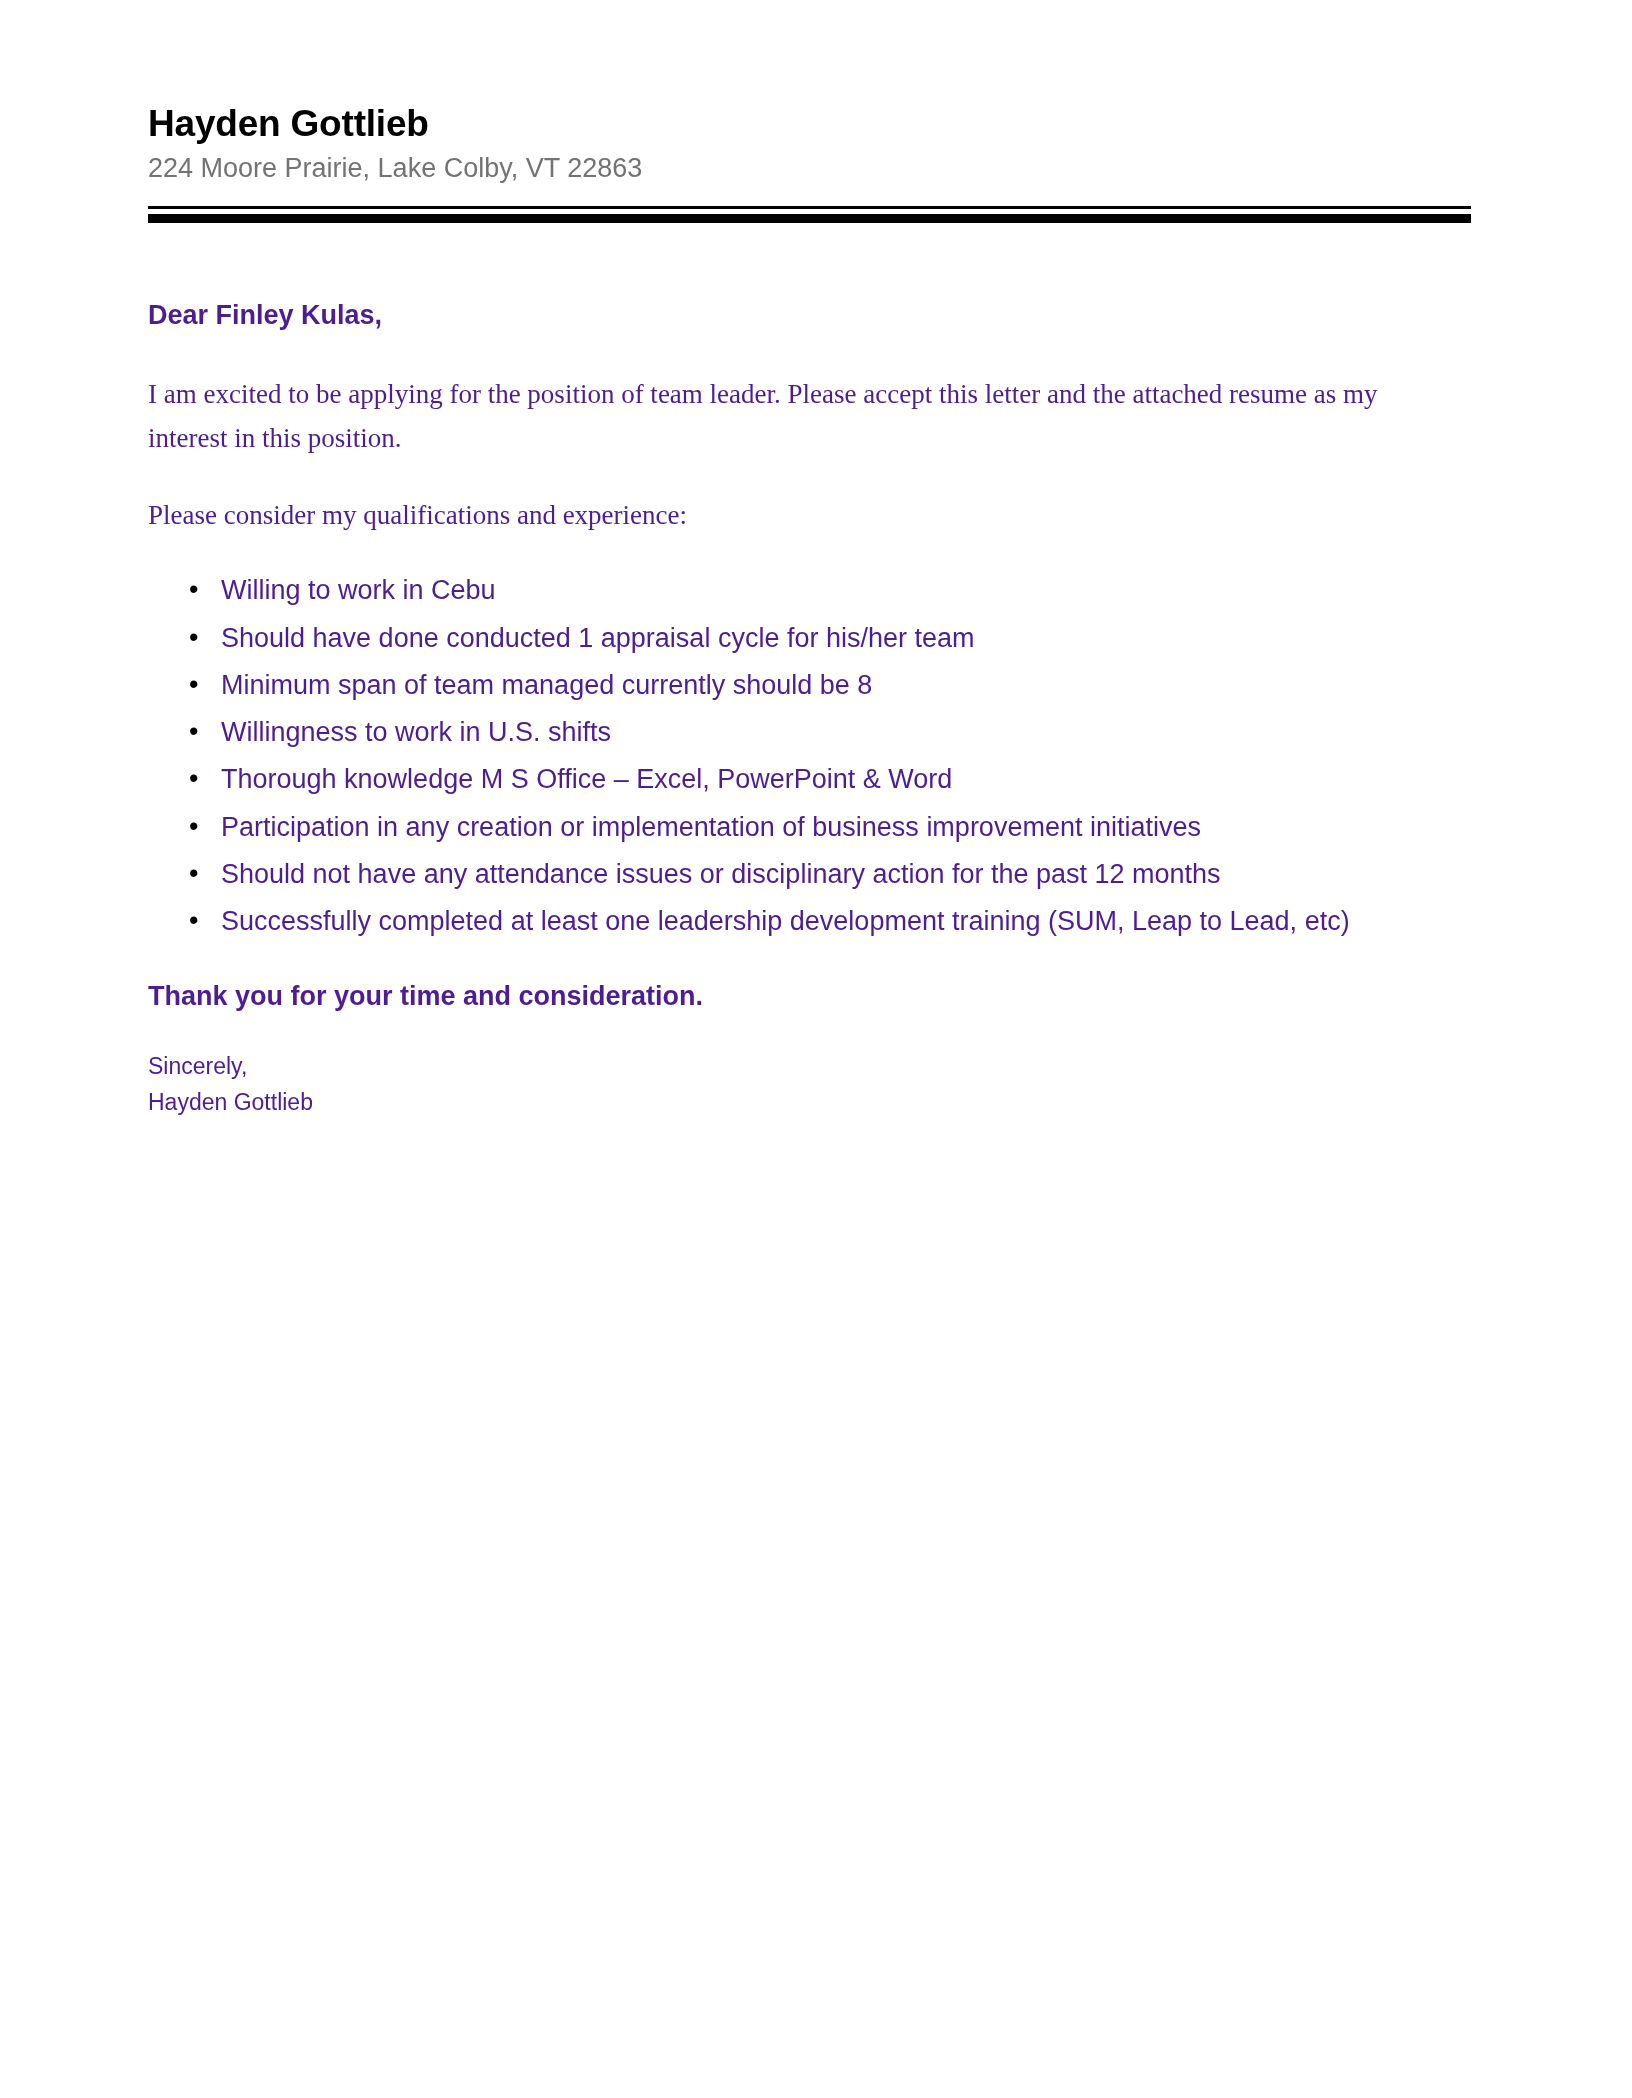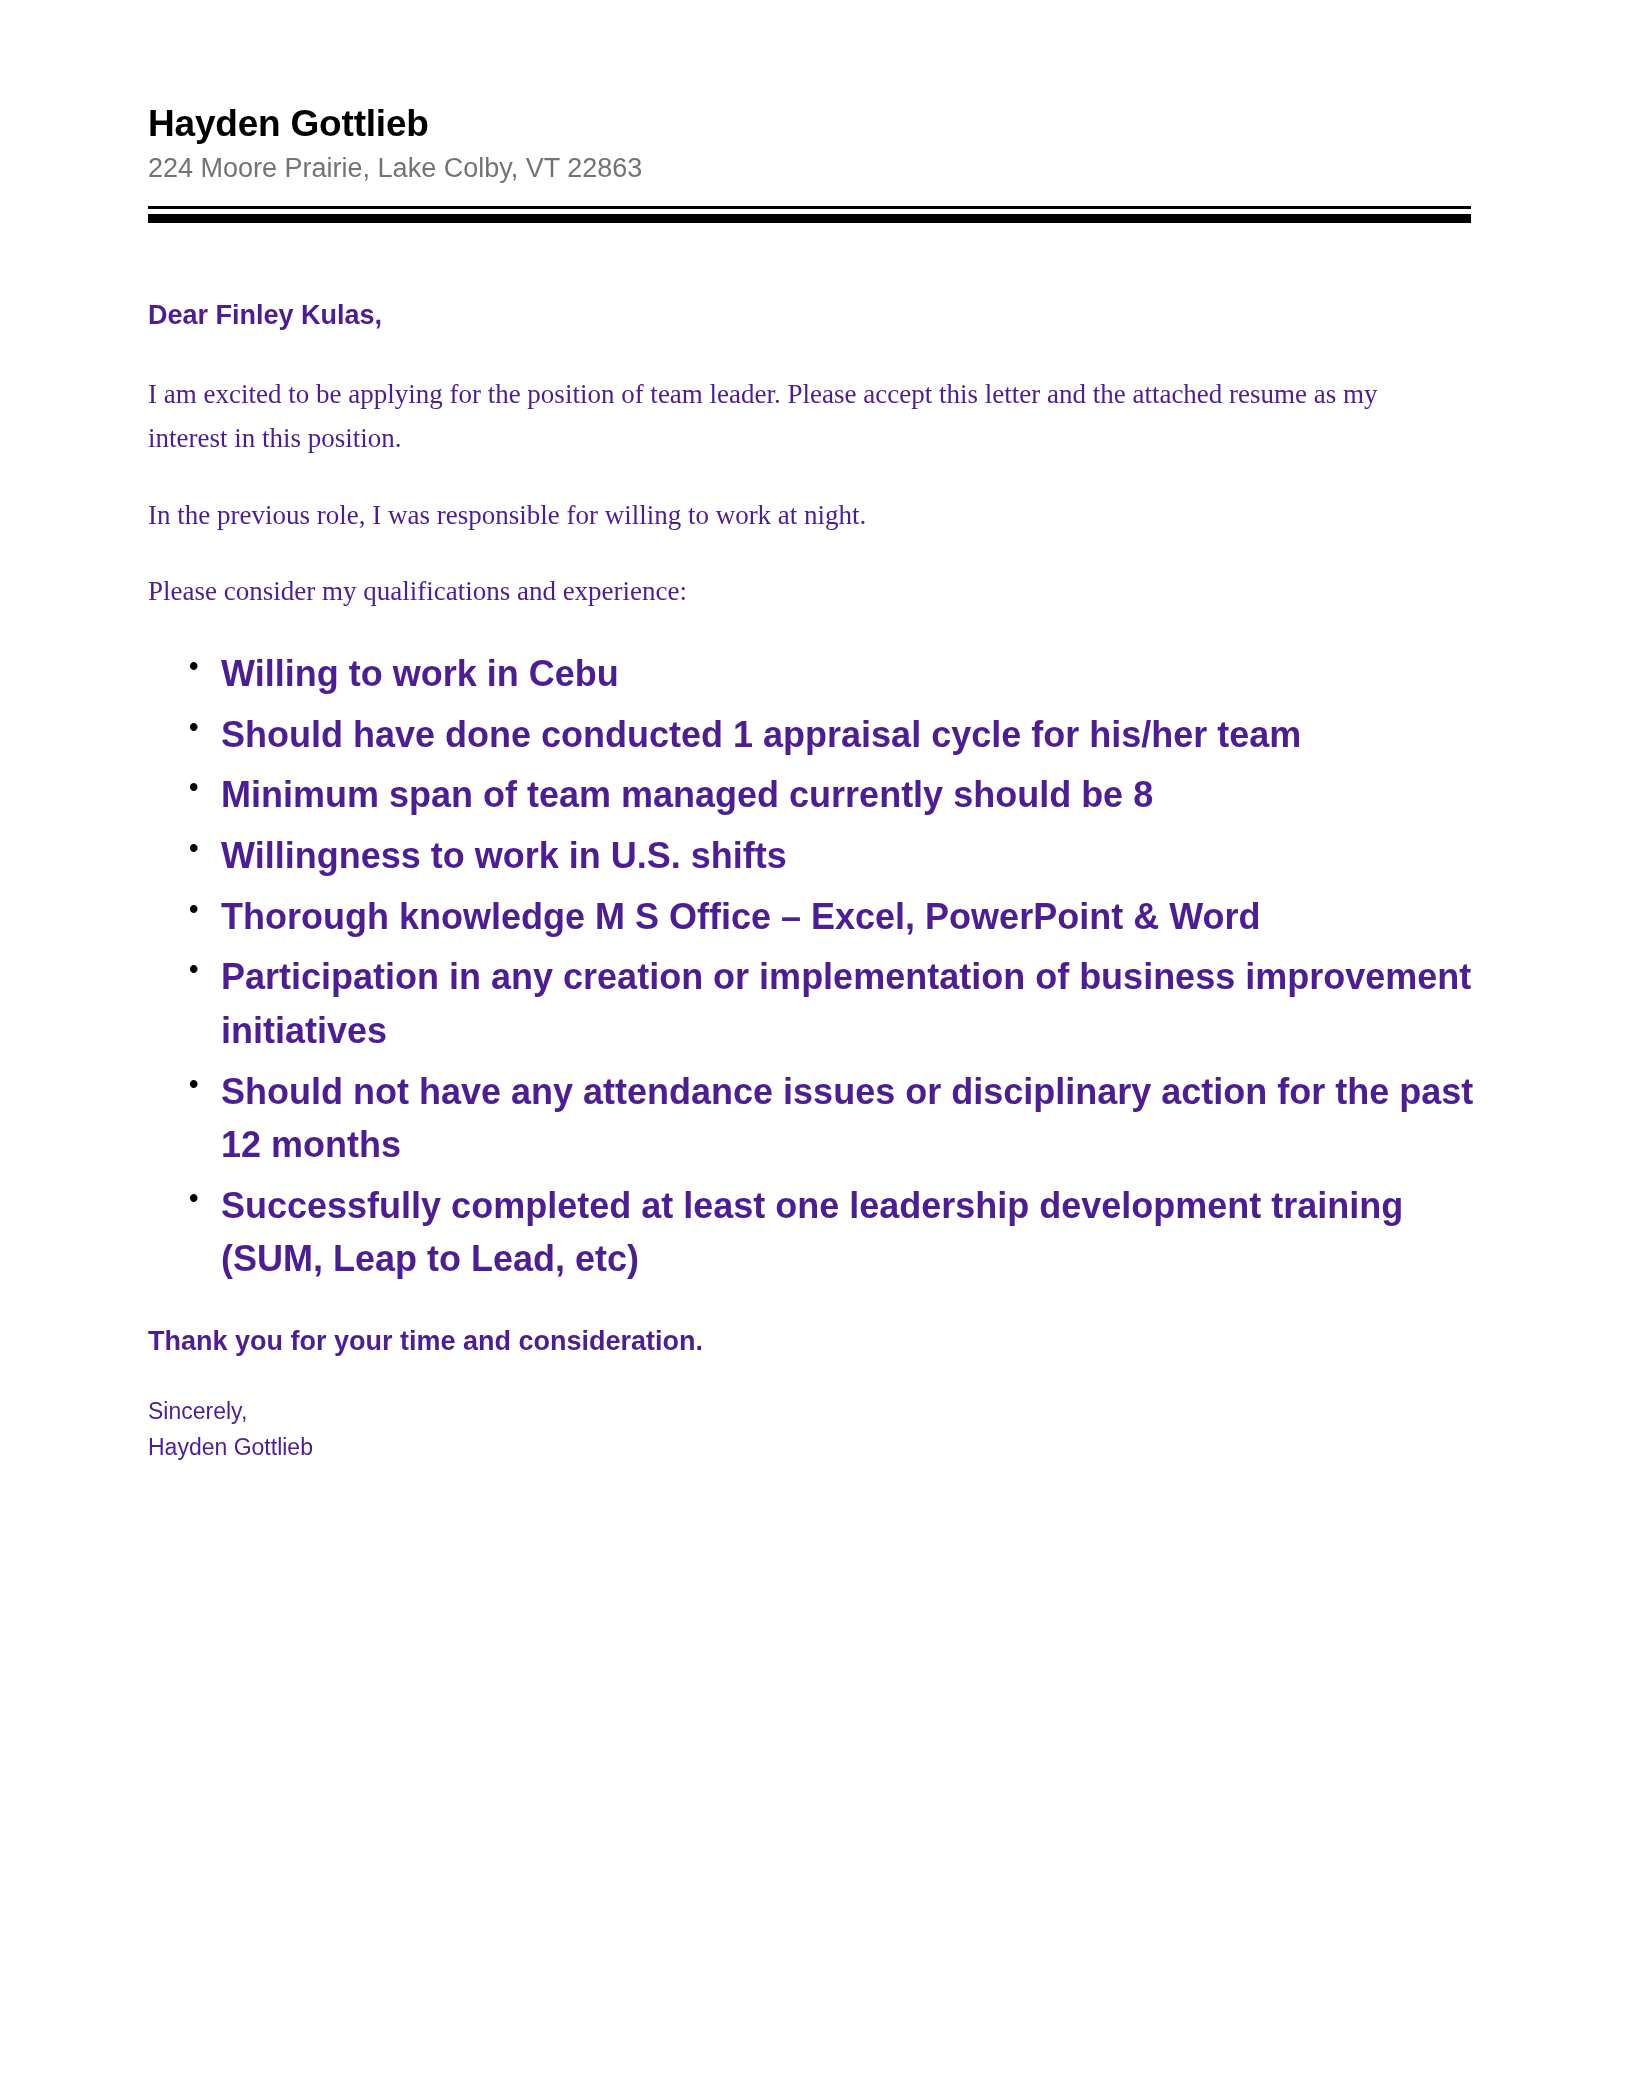--- a/index.html
+++ b/index.html
@@ -101,23 +101,22 @@
   .qualifications-list {
     list-style: none;
     margin: 0 0 36px 0;
     padding: 0 0 0 35px;
   }
 
   .qualifications-list li {
     position: relative;
     padding-left: 38px;
     margin: 0 0 7px 0;
-    font-size: 36px;
+    font-size: 27px;
     line-height: 1.49;
-    font-weight: bold;
   }
 
   .qualifications-list li::before {
     content: "\2022";
     position: absolute;
     left: 6px;
     top: -1px;
     font-size: 27px;
     line-height: 1.49;
     color: #000000;
@@ -155,21 +154,20 @@
         <div class="rule-thick"></div>
       </div>
     </header>
 
     <section class="letter-body">
 
       <p class="salutation">Dear Finley Kulas,</p>
 
       <p class="body-paragraph">I am excited to be applying for the position of team leader. Please accept this letter and the attached resume as my interest in this position.</p>
 
-      <p class="body-paragraph">In the previous role, I was responsible for willing to work at night.</p>
 
       <p class="body-paragraph">Please consider my qualifications and experience:</p>
 
       <ul class="qualifications-list">
         <li>Willing to work in Cebu</li>
         <li>Should have done conducted 1 appraisal cycle for his/her team</li>
         <li>Minimum span of team managed currently should be 8</li>
         <li>Willingness to work in U.S. shifts</li>
         <li>Thorough knowledge M S Office – Excel, PowerPoint &amp; Word</li>
         <li>Participation in any creation or implementation of business improvement initiatives</li>

